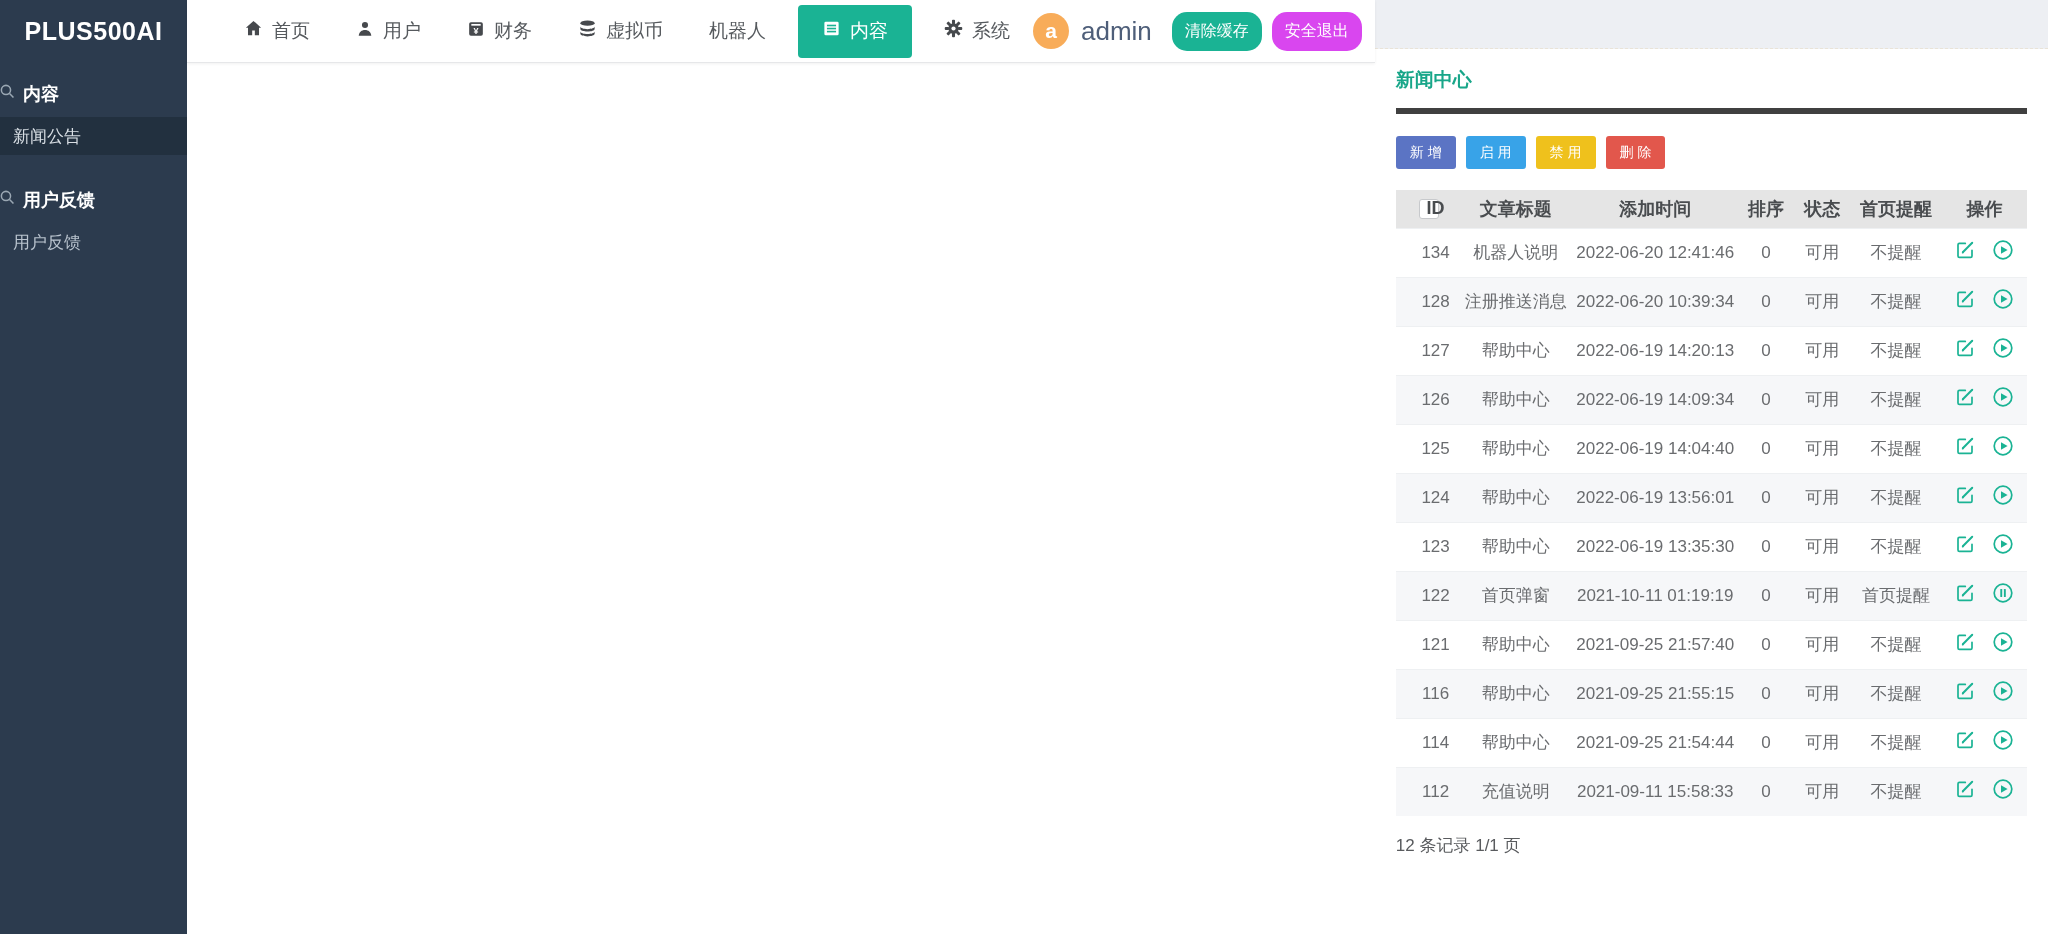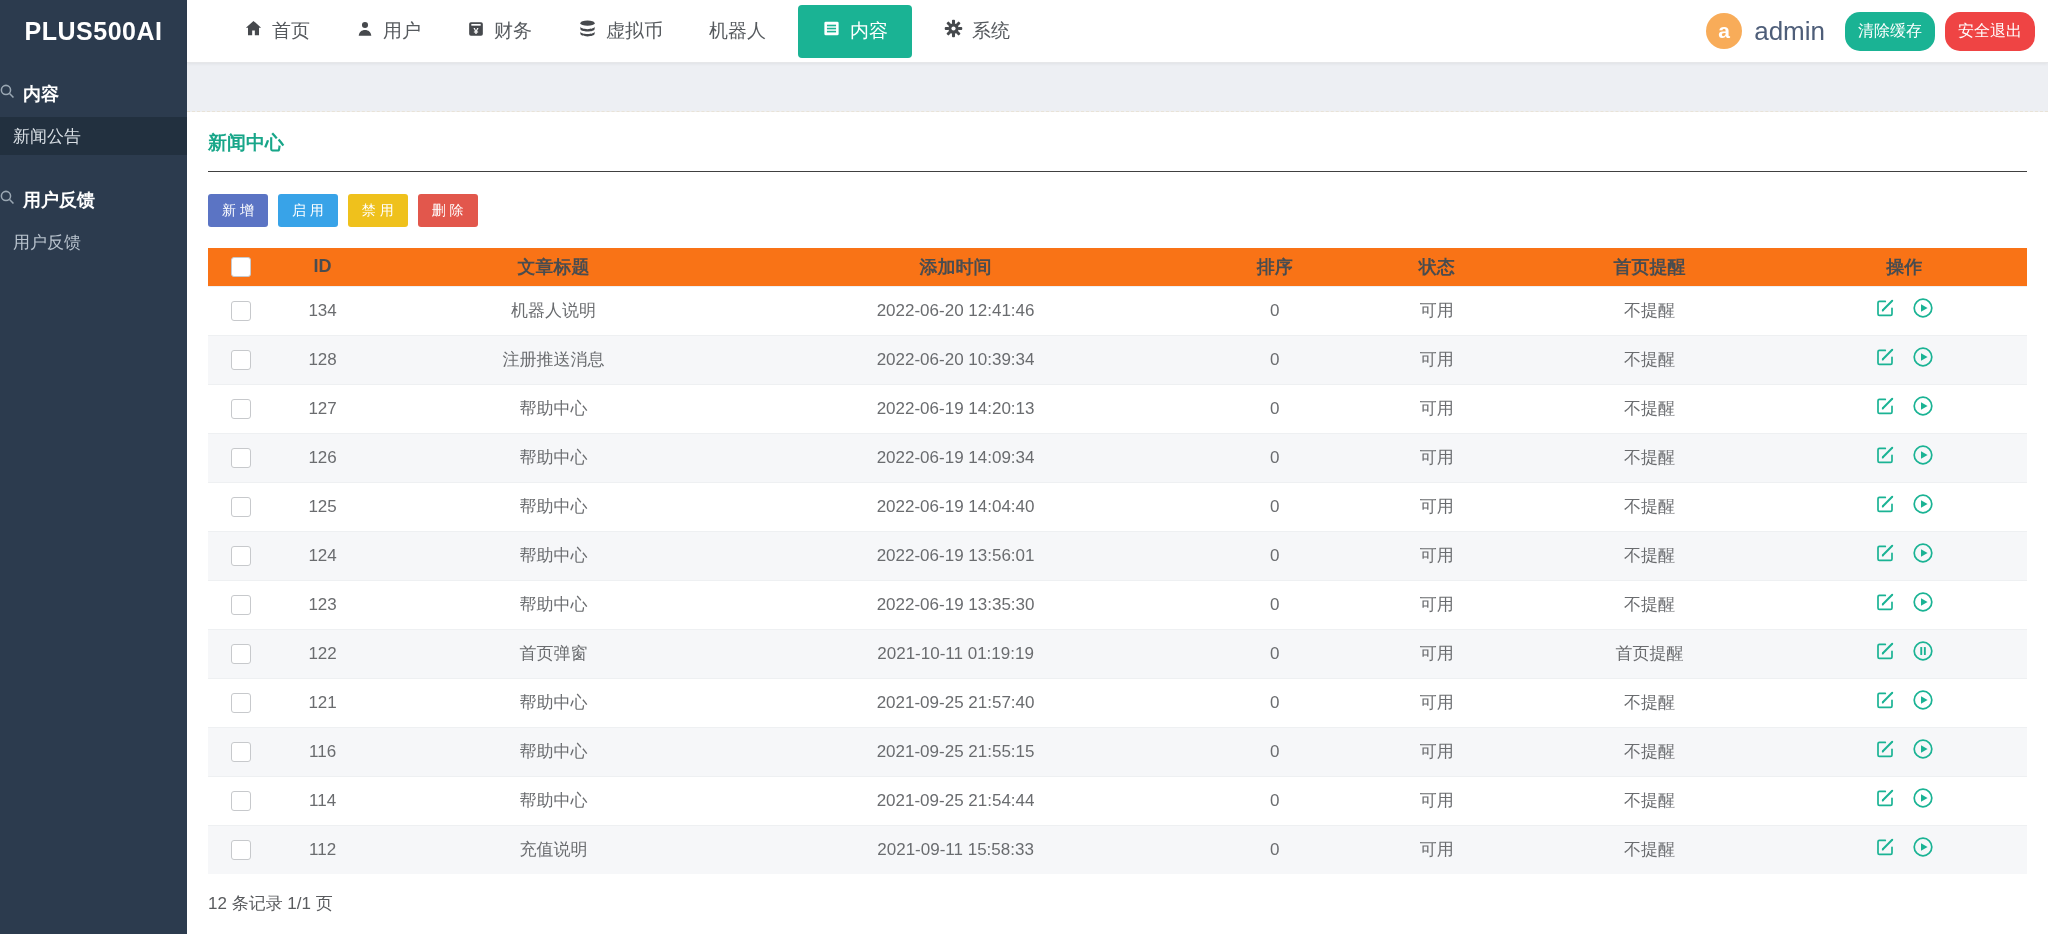--- a/index.html
+++ b/index.html
@@ -14,21 +14,21 @@
   .side-section { margin-top:8px; }
   .side-head { display:flex; align-items:center; gap:7px; padding:11px 0 11px 3px;
                font-weight:bold; font-size:18px; color:#fff; cursor:pointer; }
   .side-head svg { margin-left:-4px; flex-shrink:0; }
   .side-item { height:38px; display:flex; align-items:center; padding-left:13px;
                font-size:17px; color:#b9c3ce; cursor:pointer; }
   .side-item.active { background:var(--sidebar-active,#22303f); color:#d9dfe5; }
   .side-gap { height:14px; }
 
   
-  .main { flex:1; min-width:0; display:flex; flex-direction:column; }
+  .main { flex:1; min-width:0; display:flex; flex-direction:row; }
 
   
   .navbar { height:63px; background:#fff; display:flex; align-items:center;
             padding:0 13px 0 34px; border-bottom:1px solid #e6e7e9;
             box-shadow:0 1px 3px rgba(0,0,0,.06); position:relative; z-index:2; flex-shrink:0; }
   .nav-item { display:flex; align-items:center; gap:9px; color:#565a5e; font-size:19px;
               padding:0 23px; height:63px; cursor:pointer; white-space:nowrap; }
   .nav-item svg { fill:#46494d; }
   .nav-item.active { background:var(--green,#1ab394); color:#fff; height:53px;
                      border-radius:4px; margin:0 9px; padding:0 24px; }
@@ -38,28 +38,28 @@
             font-size:21px; font-weight:bold; cursor:pointer; }
   .user-name { font-size:26px; color:#4e5e79; margin:0 10px 0 2px; }
   .nav-btn { border:none; color:#fff; font-size:16px; padding:9px 13px; border-radius:15px;
              cursor:pointer; font-family:inherit; white-space:nowrap; }
 
   
   .content { flex:1; background:#fff; overflow:hidden; display:flex; flex-direction:column; }
   .gray-band { height:49px; background:#edeff3; border-bottom:1px dashed #e9e3d7; flex-shrink:0; }
   .page { padding:0 21px; }
   .page-title { padding:18px 0 15px; font-size:19px; font-weight:bold;
-                color:var(--title-green,#18a689); border-bottom:1px solid #404040; }
+                color:var(--title-green,#18a689); border-bottom:6px solid #404040; }
   .toolbar { margin-top:22px; display:flex; gap:10px; }
   .tb-btn { color:#fff; font-size:14px; height:33px; padding:0 14px; border:none;
             border-radius:3px; cursor:pointer; font-family:inherit; white-space:pre; }
 
   
   table.news { width:100%; border-collapse:collapse; margin-top:21px; table-layout:fixed; }
-  .news th { height:38px; background:#f97316; font-size:18px; color:#494c4f;
+  .news th { height:38px; background:#e5e5e5; font-size:18px; color:#494c4f;
              font-weight:bold; text-align:center; }
   .news td { height:49px; text-align:center; font-size:17px; color:#6a6c6f;
              border-top:1px solid #eef0f2; overflow:hidden; white-space:nowrap; }
   .news tr.striped td { background:#f6f7f9; }
   .check-cell { text-align:left !important; padding-left:23px; }
   input[type="checkbox"] { appearance:none; -webkit-appearance:none; width:20px; height:20px;
              border:1px solid #c7c9cc; border-radius:3px; background:#fff; cursor:pointer;
              vertical-align:middle; }
   .ops-wrap { display:inline-flex; align-items:center; gap:14px; }
   .op { width:24px; height:24px; display:inline-flex; cursor:pointer; }
@@ -179,21 +179,21 @@
               </g>
             </svg>
         </span>
         <span>系统</span>
       </div>
 
       <div class="nav-right">
         <div class="avatar">a</div>
         <span class="user-name">admin</span>
         <button class="nav-btn" style="background-color: rgb(26, 179, 148);">清除缓存</button>
-        <button class="nav-btn" style="background-color: #ef4444;">安全退出</button>
+        <button class="nav-btn" style="background-color: #d946ef;">安全退出</button>
       </div>
     </header>
 
     <section class="content">
       <div class="gray-band"></div>
       <div class="page">
         <div class="page-title">新闻中心</div>
 
         <div class="toolbar">
           <button class="tb-btn" style="background-color: rgb(91, 116, 196);">新 增</button>

